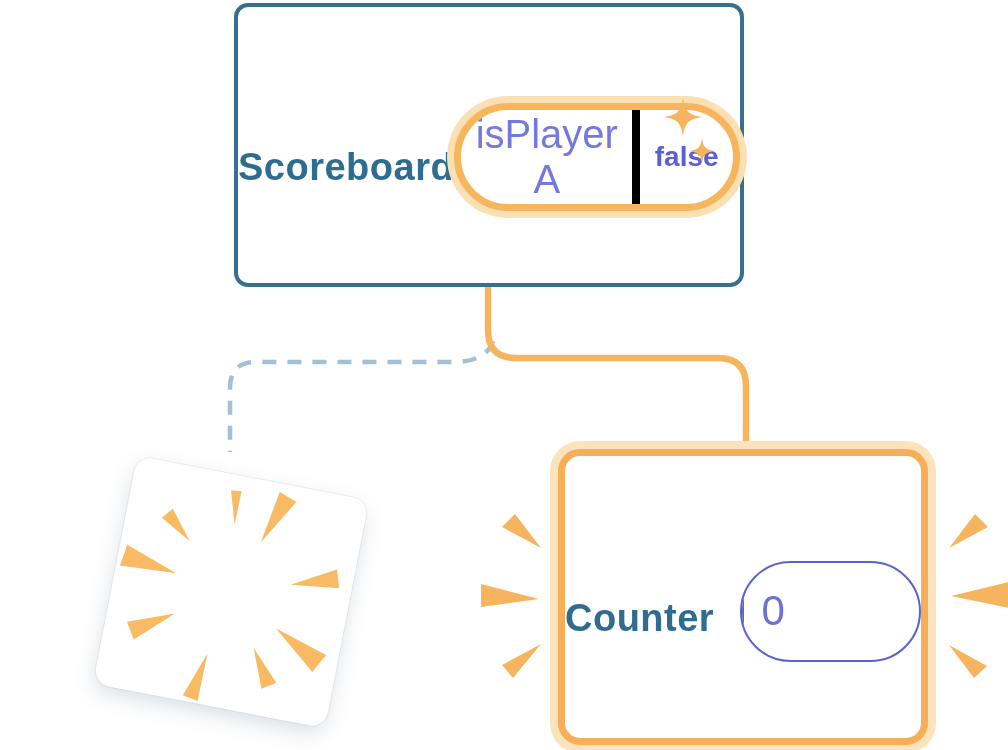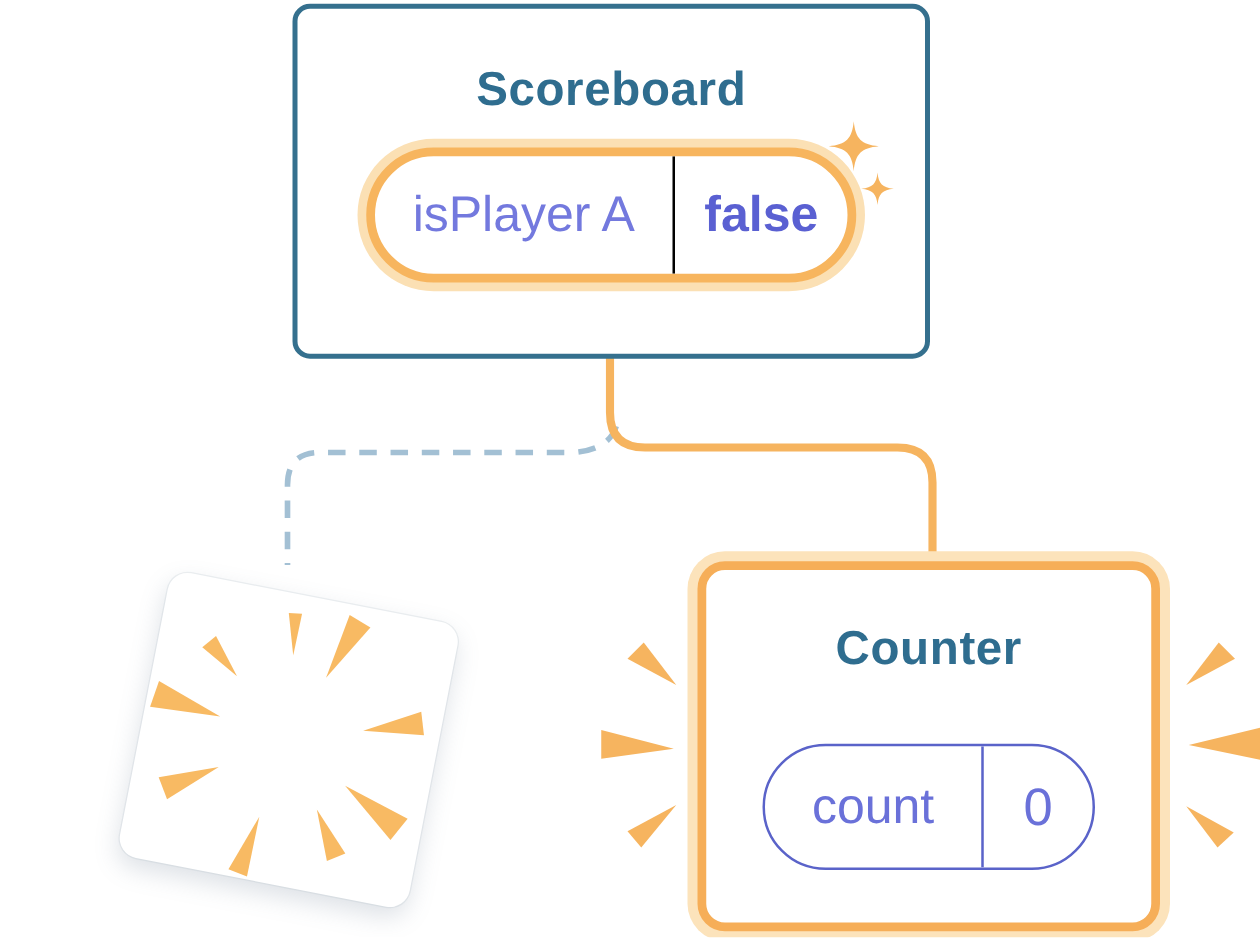--- a/index.html
+++ b/index.html
@@ -16,21 +16,21 @@
     left: 0; top: 0;
     width: 1008px; height: 750px;
   }
 
   
   .card {
     position: absolute;
     background: #ffffff;
     box-sizing: border-box;
     display: flex;
-    flex-direction: column;
+    flex-direction: row;
     align-items: center;
   }
   .card-title {
     color: #2f6d8f;
     font-weight: 600;
     font-size: 38px;
     letter-spacing: 0.5px;
   }
 
   .scoreboard-card {
@@ -74,23 +74,23 @@
     border: 7px solid #f7b55e;
     box-shadow: 0 0 0 7px #fbe0b4;
   }
   .pill-orange .pill-key {
     width: 63%;
     color: #7379de;
     font-size: 40px;
   }
   .pill-orange .pill-val {
     width: 37%;
-    border-left: 2px solid #000000;
+    border-left: 8px solid #000000;
     color: #5a60d2;
-    font-size: 40px;
+    font-size: 28px;
     font-weight: 700;
   }
 
   .pill-purple {
     margin-top: 28px;
     width: 266px; height: 101px;
     border: 2.5px solid #5a63c9;
   }
   .pill-purple .pill-key {
     width: 66%;
@@ -175,18 +175,17 @@
         <polygon points="33.8,52.0 63.9,83.3 50.1,92.3"></polygon>
         <polygon points="-11.8,67.0 -12.4,117.4 -28.6,114.5"></polygon>
         <polygon points="-52.6,32.9 -89.5,67.4 -99.8,50.8"></polygon>
       </g>
     </svg>
   </div>
 
   <div class="card counter-card">
     <div class="card-title">Counter</div>
     <div class="pill pill-purple">
-      <div class="pill-cell pill-key">count</div>
       <div class="pill-cell pill-val">0</div>
     </div>
   </div>
 
 </div>
 
 </body></html>

